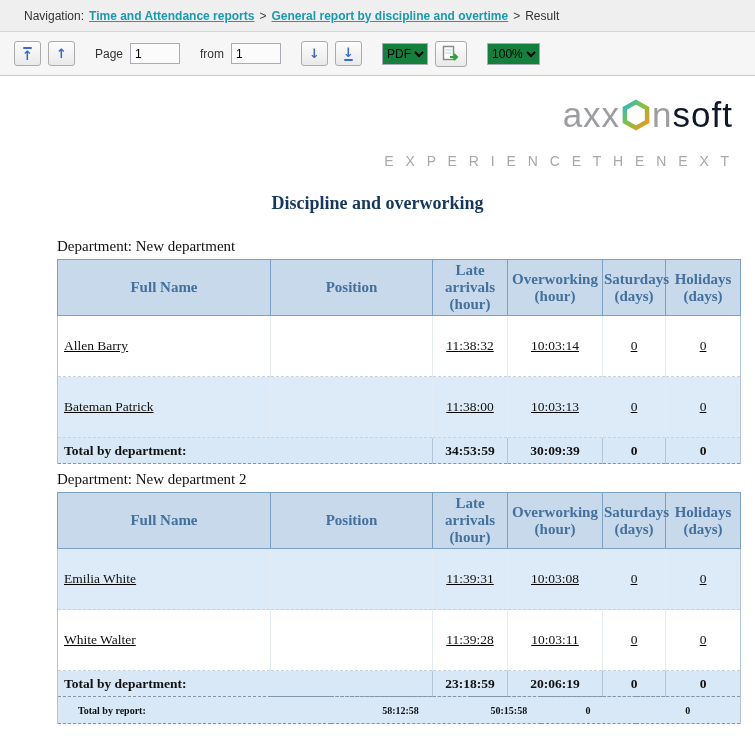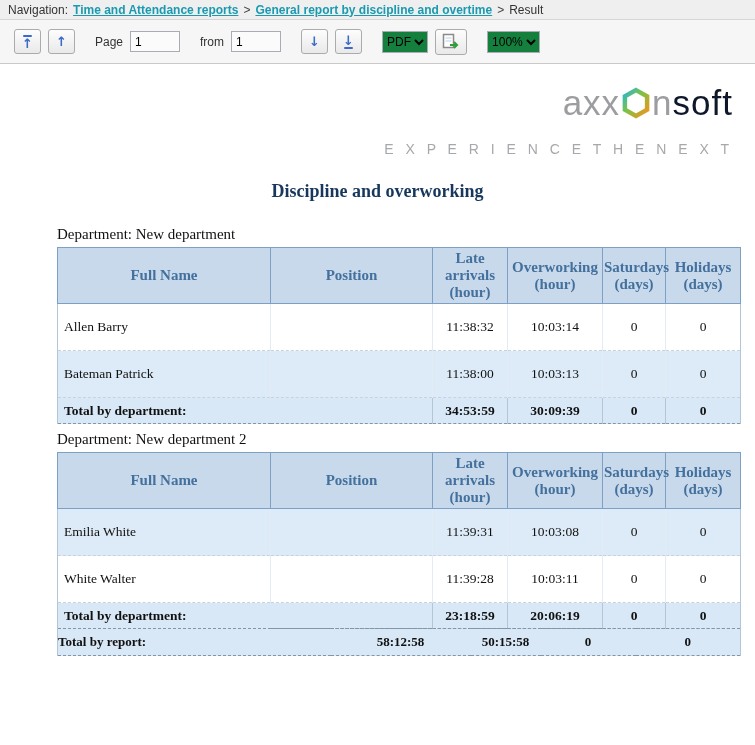--- a/index.html
+++ b/index.html
@@ -4,22 +4,22 @@
 <style>
   * { box-sizing: border-box; margin: 0; padding: 0; }
   html,body { width:755px; height:745px; }
   body {
     font-family: "Liberation Sans", sans-serif;
     background:#ffffff;
     overflow:hidden;
   }
   
   .navbar {
-    height:20px; background:#efefef; border-bottom:1px solid #d6d6d6;
-    display:flex; align-items:center; padding:0 8px; font-size:12px; color:#333;
+    height:32px; background:#efefef; border-bottom:1px solid #d6d6d6;
+    display:flex; align-items:center; padding:0 24px; font-size:12px; color:#333;
     gap:5px; white-space:nowrap;
   }
   .navbar a { color:#1a9ab0; font-weight:bold; text-decoration:underline; cursor:pointer; }
   .navbar .sep { color:#444; }
   
   .toolbar {
     height:44px; background:#f6f6f6; border-bottom:1px solid #c9c9c9;
     display:flex; align-items:center; padding:0 14px; gap:7px; font-size:12px; color:#333;
   }
   .tbtn {
@@ -54,31 +54,31 @@
   .rtitle { text-align:center; color:#17375d; font-size:18px; font-weight:bold; margin-top:24px; }
   .rdate { text-align:center; font-size:13px; color:#111; margin-top:4px; line-height:16px; }
   .dept { margin:24px 0 4px 57px; font-size:15px; color:#111; }
   .dept2 { margin-top:7px;font-family:Liberation Serif, serif; }
   table.rtable { border-collapse:collapse; width:683px; margin-left:57px; table-layout:fixed; }
   .rtable th {
     background:#c7d9ea; color:#44709d; font-weight:bold; text-align:center;
     border:1px solid #7da1c4; font-size:15px; height:50px; padding:2px 1px; line-height:17px;
   }
   .rtable td { font-size:13.5px; color:#111; padding:2px 6px; }
-  .rtable tr.data-row { height:47px; }
+  .rtable tr.data-row { height:61px;text-decoration:underline; }
   .rtable tr.data-row td { border-bottom:1px dashed #c6d2dd; border-left:1px solid #e3ecf4; border-right:1px solid #e3ecf4; }
   .rtable tr.data-row td:first-child { border-left:1px solid #b3c6d9; }
   .rtable tr.data-row td:last-child { border-right:1px solid #b3c6d9; }
   .r-alt { background:#dcebf7; }
   .num { text-align:center; }
   tr.total-row { background:#d8e8f6; height:26px; font-weight:bold; }
   tr.total-row td { border-top:1px dashed #8296a8; border-bottom:1px dashed #8296a8; border-left:1px solid #b3c6d9; border-right:1px solid #b3c6d9; }
   tr.total-row td.num { font-weight:bold; }
   table.report-total { margin-top:-1px; }
-  table.report-total td { background:#d8e8f6; font-weight:bold; height:27px; border-top:1px dashed #8296a8; border-bottom:1px dashed #8296a8; font-size:13px; padding:2px 0; }
+  table.report-total td { background:#d8e8f6; font-weight:bold; height:27px; border-top:1px dashed #8296a8; border-bottom:1px dashed #8296a8; font-size:10px; padding:2px 20px; }
   table.report-total td:first-child { border-left:1px solid #b3c6d9; }
   table.report-total td:last-child { border-right:1px solid #b3c6d9; }
 </style>
 </head>
 <body>
 
 <div class="navbar">
   <span>Navigation:</span>
   <a>Time and Attendance reports</a>
   <span class="sep">&gt;</span>

